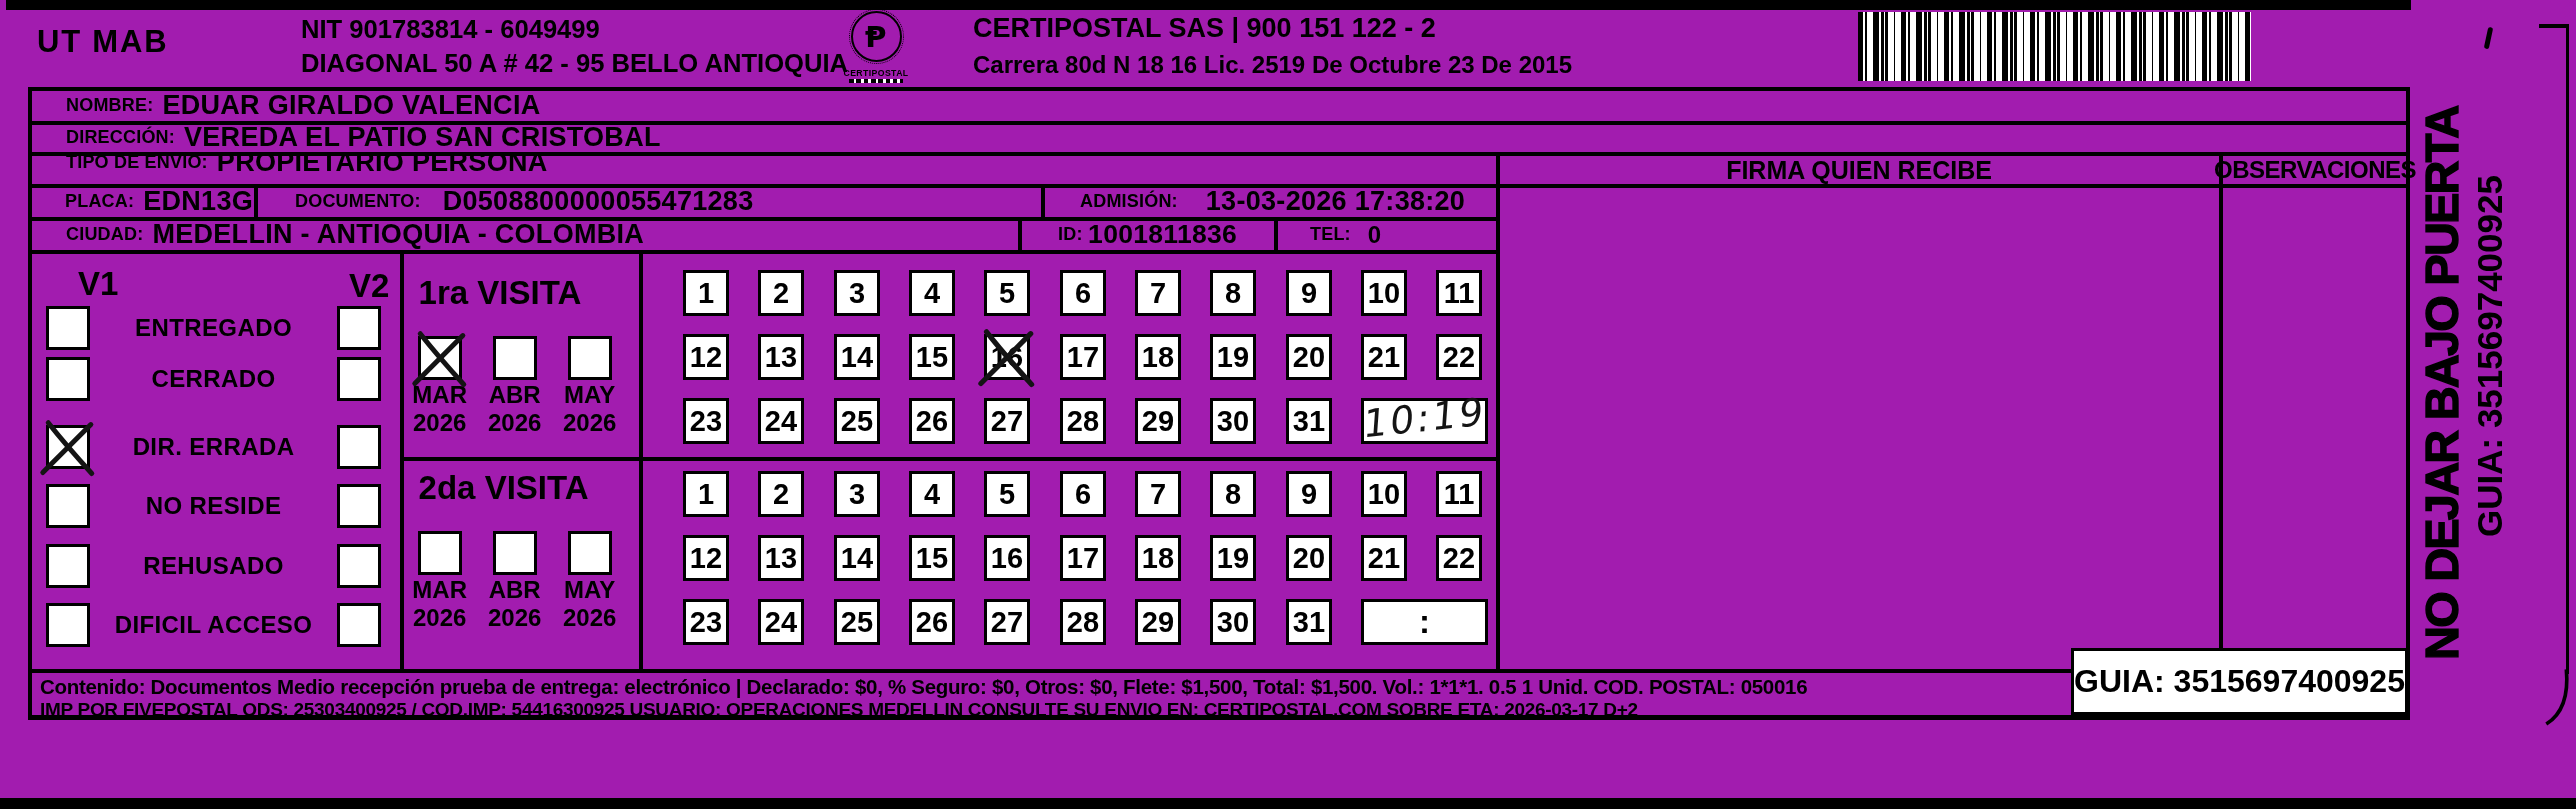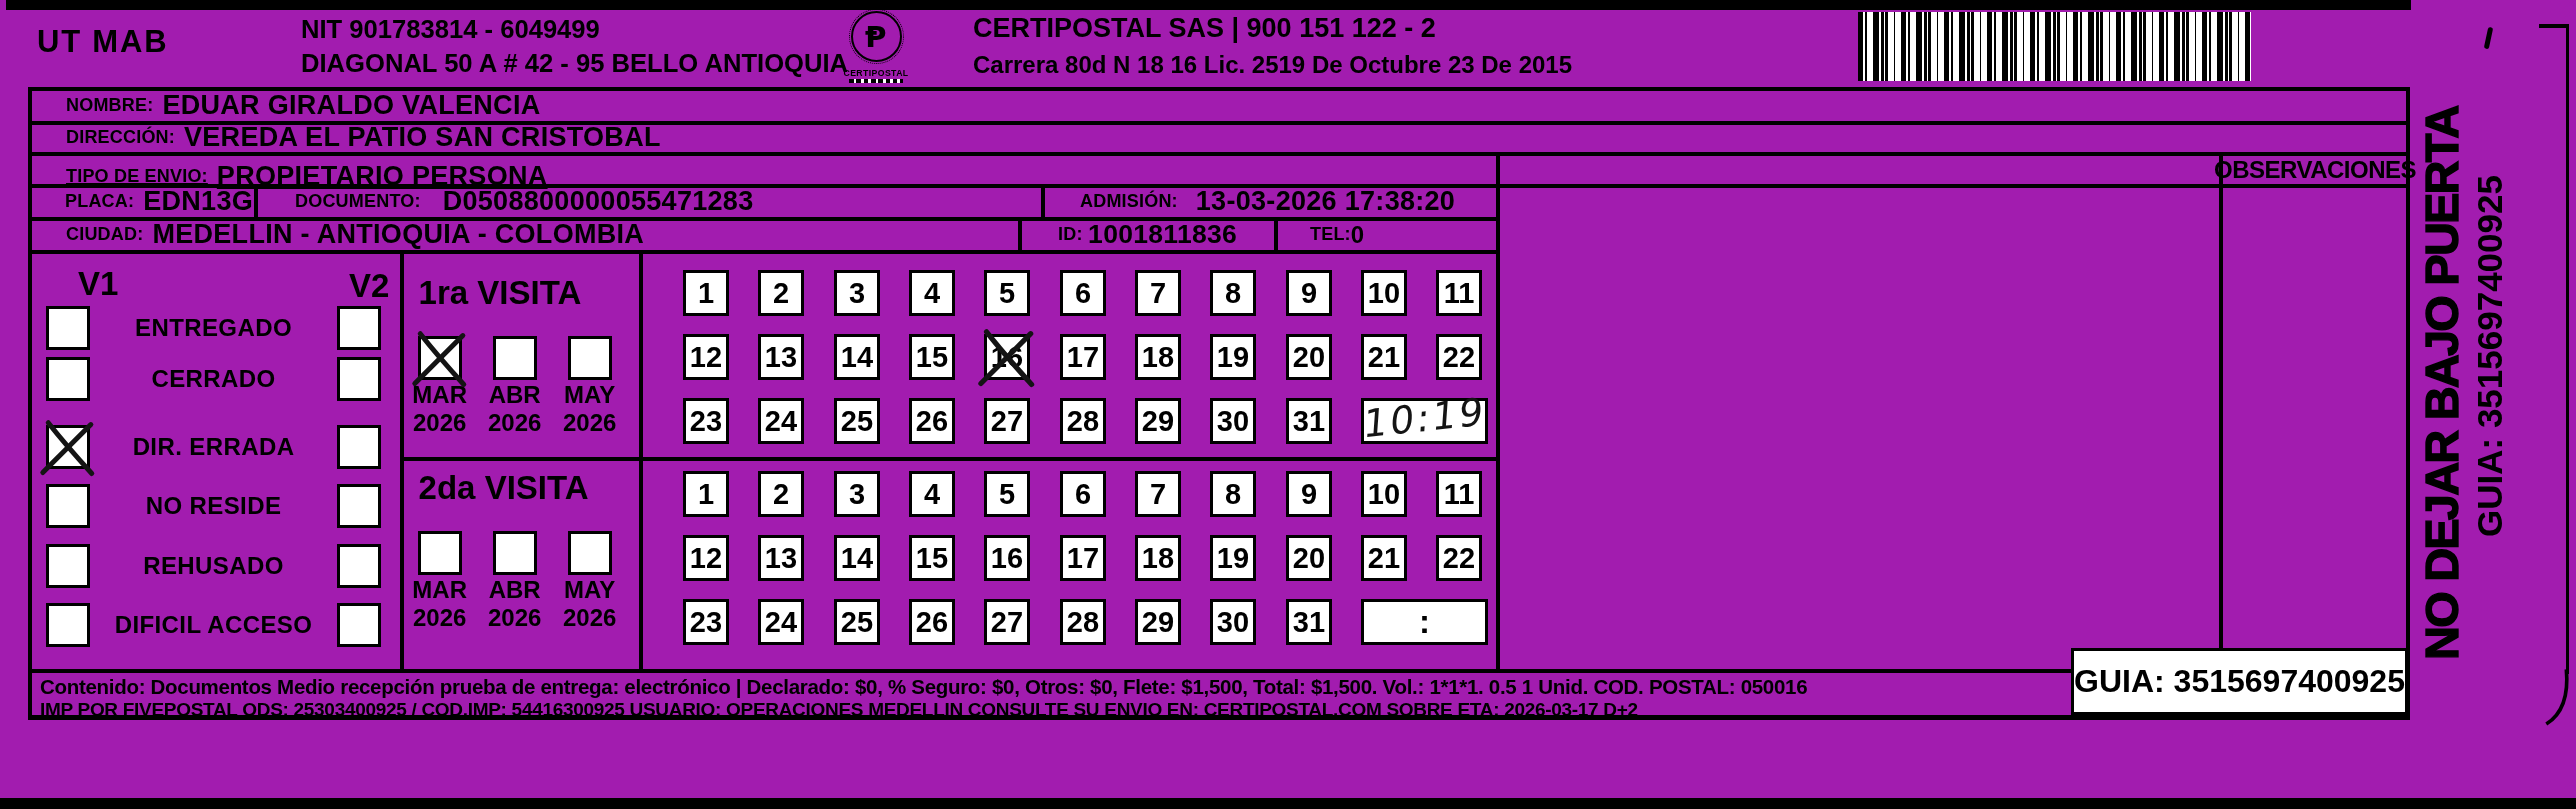--- a/index.html
+++ b/index.html
@@ -108,49 +108,50 @@
   <div class="vl" style="left:639px;top:250px;height:423px;"></div>
 
   <div class="rowline" style="left:38px;top:89px;height:32px;">
     <span class="lbl">NOMBRE:</span>
     <span class="val">EDUAR GIRALDO VALENCIA</span>
   </div>
   <div class="rowline" style="left:38px;top:122px;height:30px;">
     <span class="lbl">DIRECCIÓN:</span>
     <span class="val">VEREDA EL PATIO SAN CRISTOBAL</span>
   </div>
-  <div class="rowline" style="left:38px;top:161px;height:30px;text-decoration:underline;">
+  <div class="rowline" style="left:38px;top:147px;height:30px;">
     <span class="lbl">TIPO DE ENVIO:</span>
     <span class="val">PROPIETARIO PERSONA</span>
   </div>
   <div class="rowline" style="left:37px;top:186px;">
     <span class="lbl">PLACA:</span>
     <span class="val">EDN13G</span>
   </div>
   <div class="rowline" style="left:267px;top:186px;gap:22px;">
     <span class="lbl">DOCUMENTO:</span>
     <span class="val">D0508800000055471283</span>
   </div>
-  <div class="rowline" style="left:1052px;top:186px;gap:18px;">
+  <div class="rowline" style="left:1052px;top:186px;gap:28px;">
     <span class="lbl">ADMISIÓN:</span>
     <span class="val">13-03-2026 17:38:20</span>
   </div>
   <div class="rowline" style="left:38px;top:219px;">
     <span class="lbl">CIUDAD:</span>
     <span class="val">MEDELLIN - ANTIOQUIA - COLOMBIA</span>
   </div>
   <div class="rowline" style="left:1030px;top:219px;gap:5.5px;">
     <span class="lbl">ID:</span>
     <span class="val" style="font-size:26.5px;">1001811836</span>
   </div>
-  <div class="rowline" style="left:1282px;top:219px;gap:0;">
+  <div class="rowline" style="left:1282px;top:219px;gap:17px;">
     <span class="lbl">TEL:</span>
     <span class="val" style="font-size:24px;">0</span>
   </div>
 
+  <div class="colhead" style="left:1499px;width:720px;font-size:25px;">FIRMA QUIEN RECIBE</div>
   <div class="colhead" style="left:2223px;width:184px;font-size:24px;letter-spacing:-0.5px;">OBSERVACIONES</div>
 
   <div id="status-rows">
     <div class="vhead" style="left:50px;top:11px;">V1</div>
     <div class="vhead" style="left:321px;top:13px;">V2</div>
   <div class="strow" style="top: 51px;">
         <div class="cb"></div>
         <div class="stlabel">ENTREGADO</div>
         <div class="cb"></div>
       </div>

